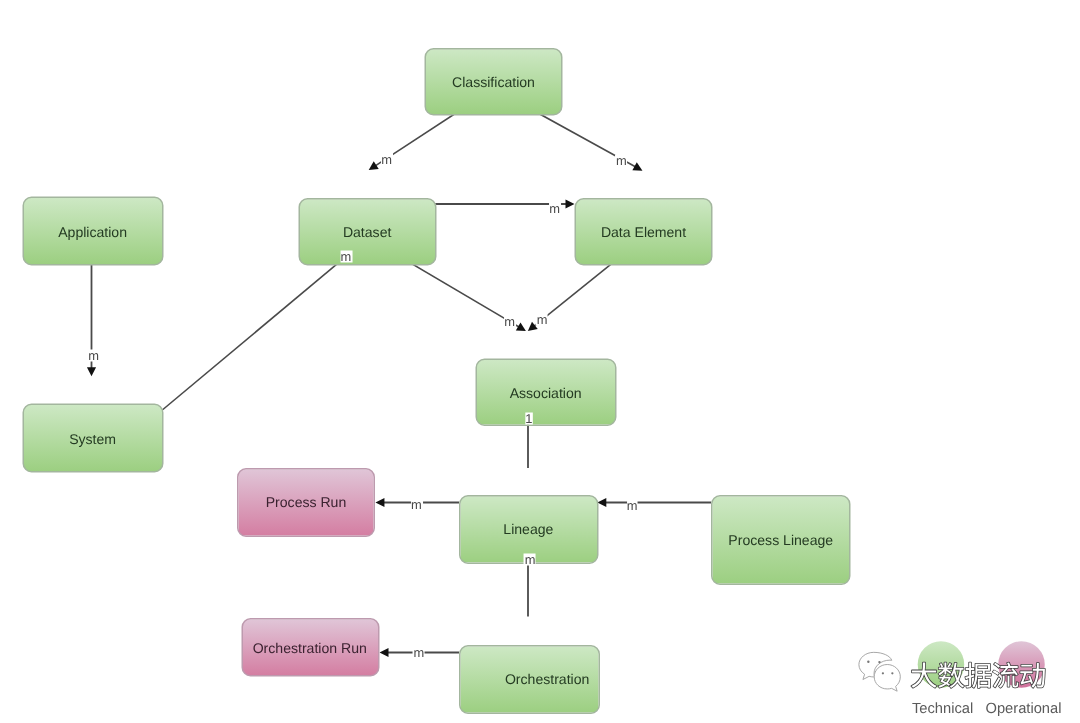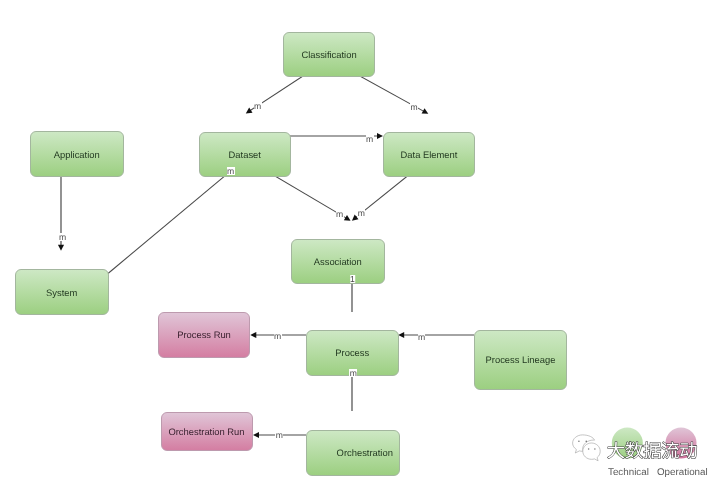--- a/index.html
+++ b/index.html
@@ -72,40 +72,40 @@
       </g>
       <g>
         <line x1="306" y1="435" x2="257" y2="435" stroke="#4a4a4a" stroke-width="1.2"></line>
         <polygon points="253,435 259,431.95 259,438.05" fill="#111"></polygon>
       </g>
     </svg>
   <div id="nodes">
       <div class="node tech" style="left: 283px; top: 13.5px; width: 92px; height: 45.5px;">
         <span>Classification</span>
       </div>
-      <div class="node tech" style="left: 30px; top: 113px; width: 93.5px; height: 46px;">
+      <div class="node tech" style="left: 15px; top: 113px; width: 93.5px; height: 46px;">
         <span>Application</span>
       </div>
       <div class="node tech" style="left: 198.5px; top: 113.5px; width: 92.5px; height: 45.5px;">
         <span>Dataset</span>
       </div>
       <div class="node tech" style="left: 383px; top: 113.5px; width: 92px; height: 45.5px;">
         <span>Data Element</span>
       </div>
       <div class="node tech" style="left: 15px; top: 251px; width: 93.5px; height: 46px;">
         <span>System</span>
       </div>
-      <div class="node tech" style="left: 291px; top: 221px; width: 93.5px; height: 45px;">
+      <div class="node tech" style="left: 317px; top: 221px; width: 93.5px; height: 45px;">
         <span>Association</span>
       </div>
       <div class="node oper" style="left: 158px; top: 311.5px; width: 92px; height: 46px;">
         <span>Process Run</span>
       </div>
       <div class="node tech" style="left: 305.5px; top: 311.5px; width: 93.5px; height: 46px;">
-        <span>Process</span>
+        <span>Lineage</span>
       </div>
       <div class="node tech" style="left: 474px; top: 311.5px; width: 93px; height: 60px;">
         <span>Process Lineage</span>
       </div>
       <div class="node oper" style="left: 160.5px; top: 411.5px; width: 92px; height: 39px;">
         <span>Orchestration Run</span>
       </div>
       <div class="node tech" style="left: 306px; top: 411.5px; width: 93.5px; height: 46px; padding-left: 24px;">
         <span>Orchestration</span>
       </div>

